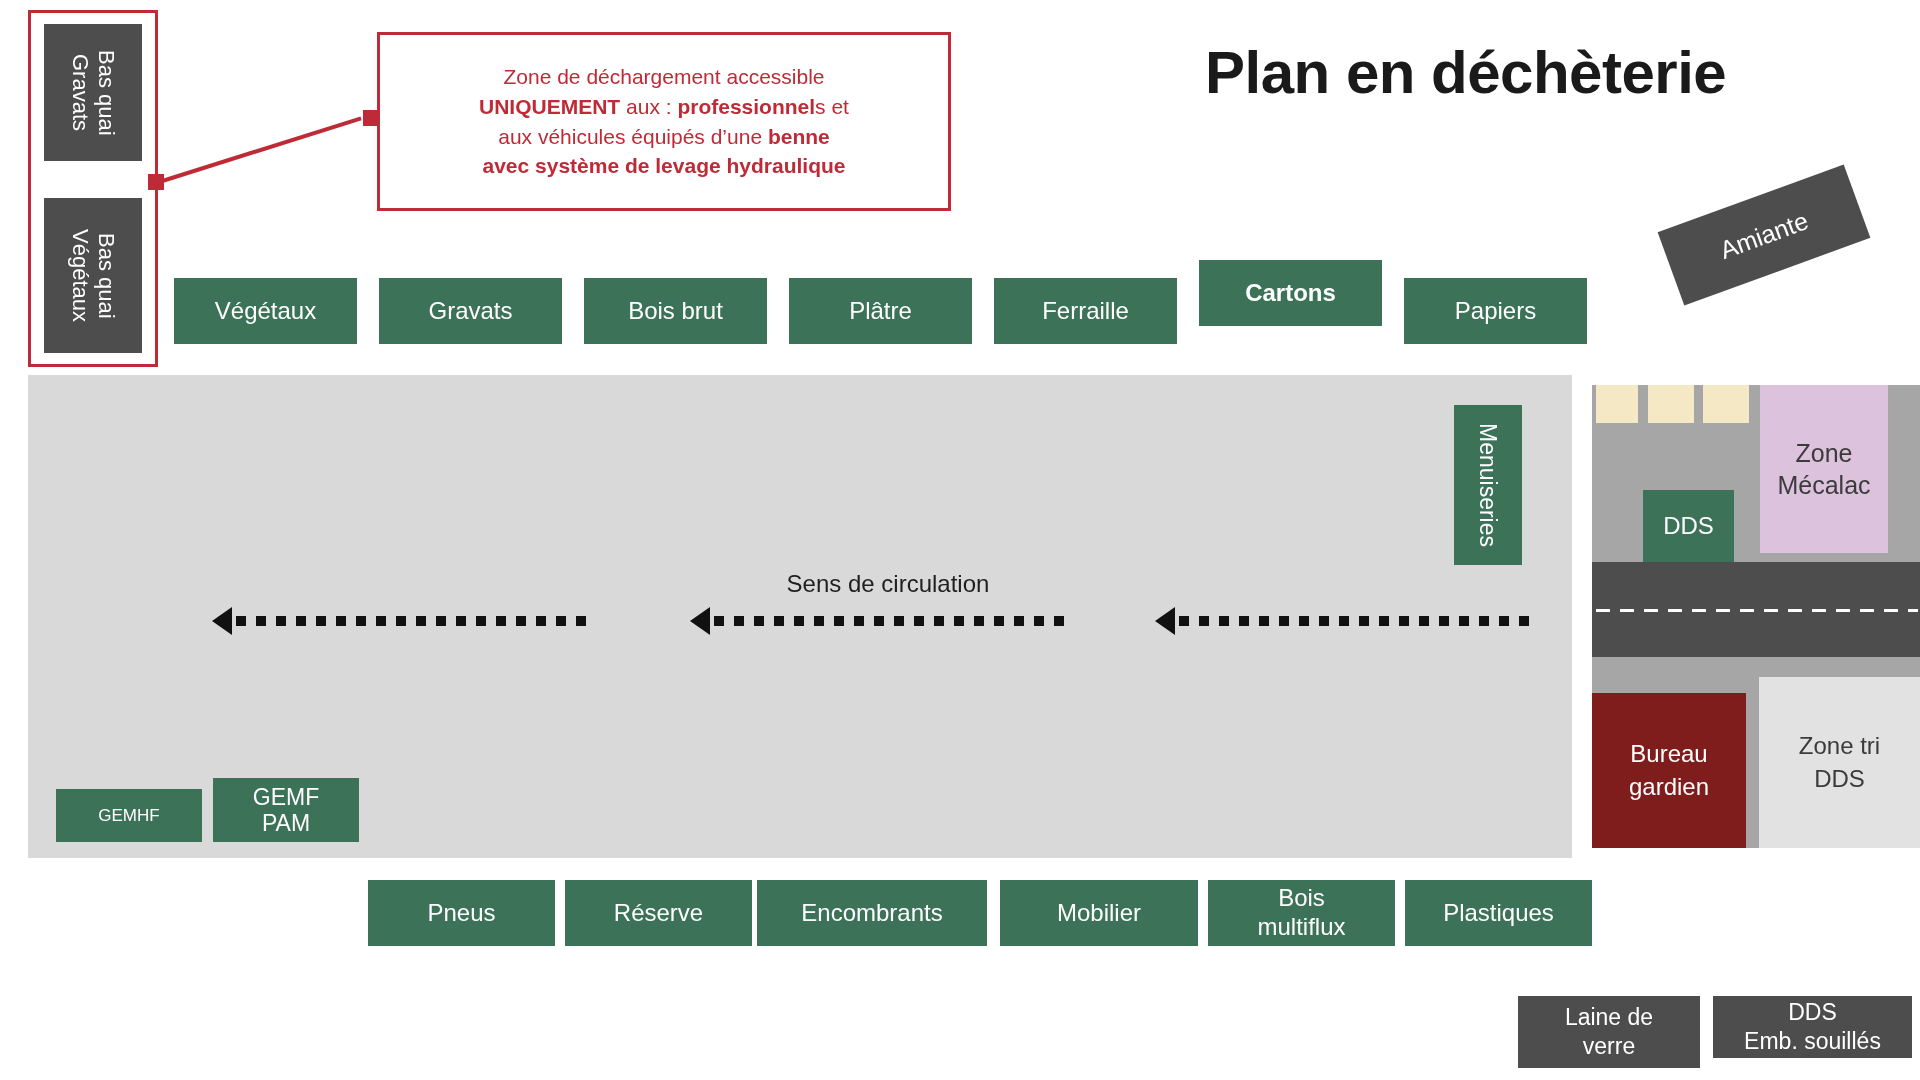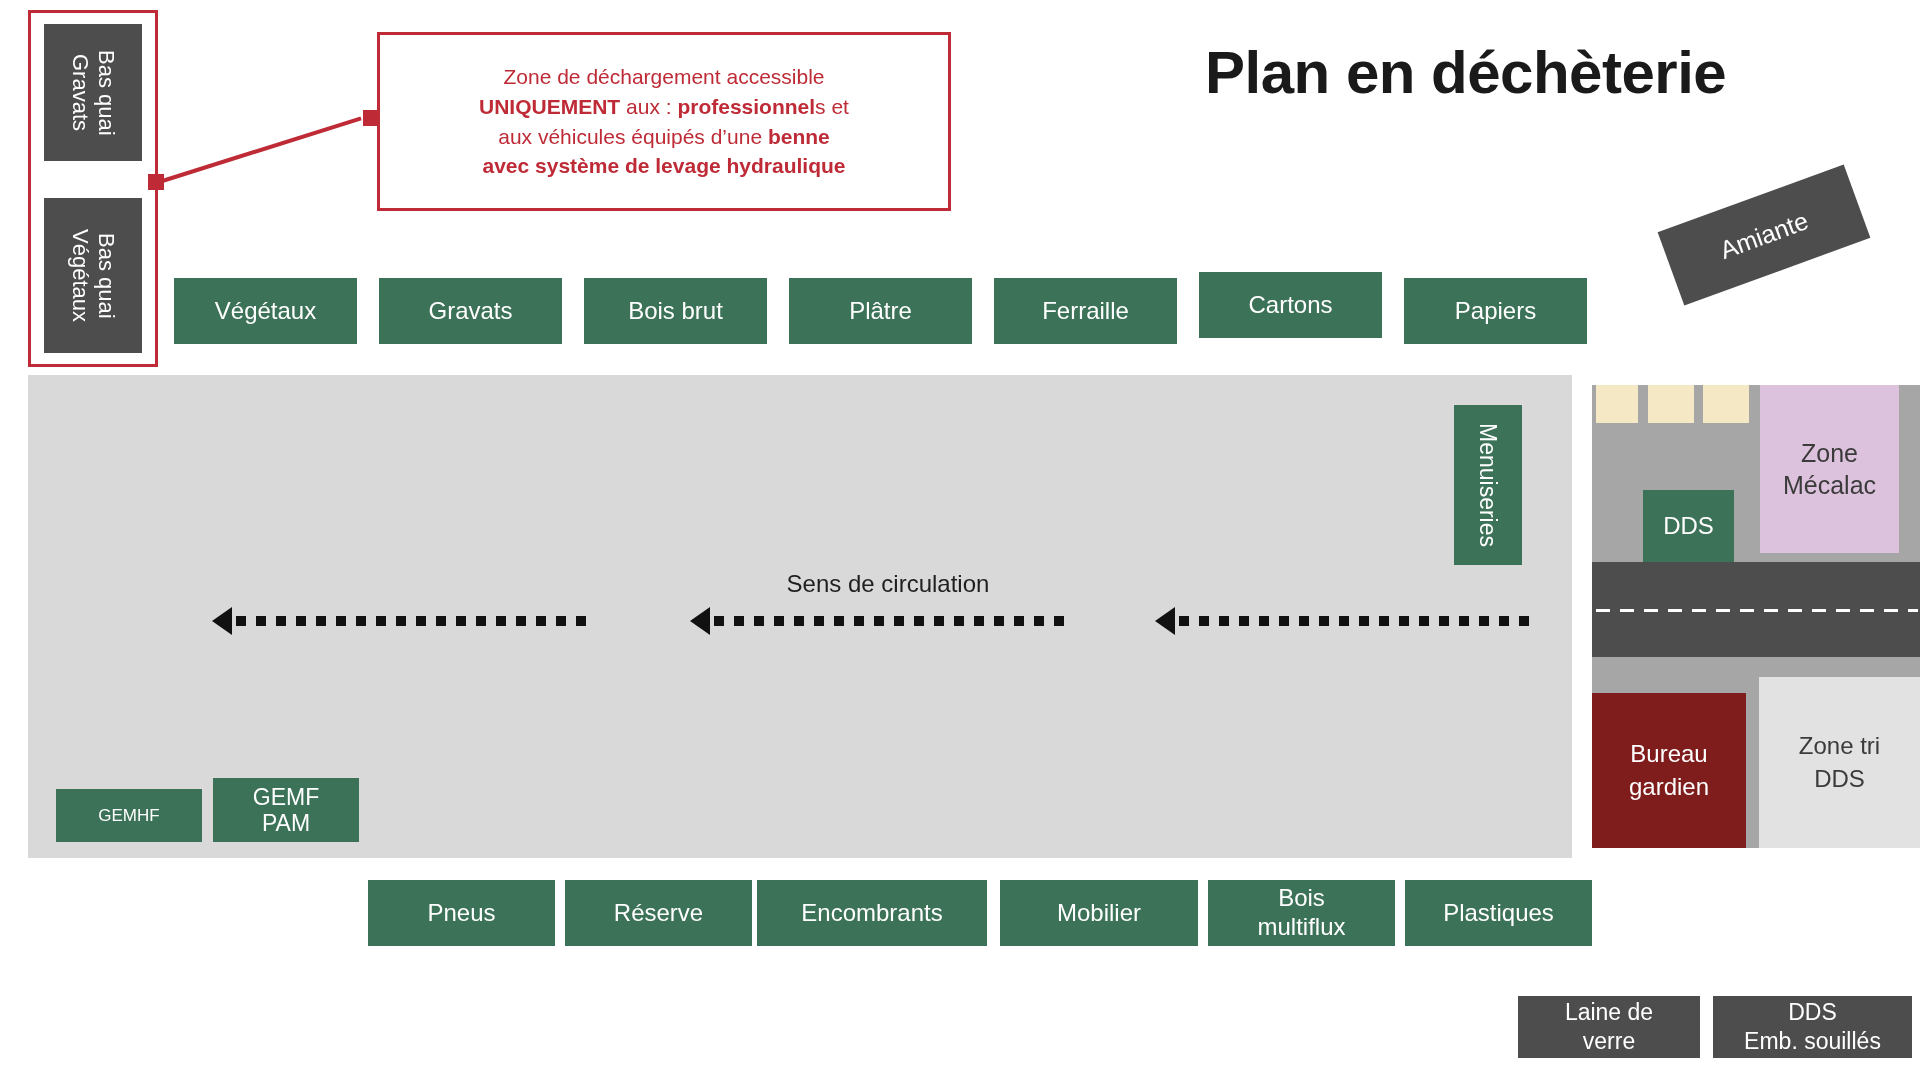--- a/index.html
+++ b/index.html
@@ -162,21 +162,21 @@
       </div>
       <div class="box green" style="left: 584px; top: 278px; width: 183px; height: 66px; font-size: 24px;">
         <span>Bois brut</span>
       </div>
       <div class="box green" style="left: 789px; top: 278px; width: 183px; height: 66px; font-size: 24px;">
         <span>Plâtre</span>
       </div>
       <div class="box green" style="left: 994px; top: 278px; width: 183px; height: 66px; font-size: 24px;">
         <span>Ferraille</span>
       </div>
-      <div class="box green" style="left: 1199px; top: 272px; width: 183px; height: 66px; font-size: 24px;">
+      <div class="box green" style="left: 1199px; top: 260px; width: 183px; height: 66px; font-size: 24px; font-weight: bold;">
         <span>Cartons</span>
       </div>
       <div class="box green" style="left: 1404px; top: 278px; width: 183px; height: 66px; font-size: 24px;">
         <span>Papiers</span>
       </div>
     </div>
 
   <div class="yard" style="left:28px;top:375px;width:1544px;height:483px;"></div>
 
   <div class="yard-label" style="left:768px;top:570px;width:240px;font-size:24px;">Sens de circulation</div>
@@ -232,21 +232,21 @@
   <div class="panel" style="left:1592px;top:385px;width:328px;height:463px;"></div>
 
   <div class="panel-cream" style="left:1596px;top:385px;width:42px;height:38px;"></div>
   <div class="panel-cream" style="left:1648px;top:385px;width:46px;height:38px;"></div>
   <div class="panel-cream" style="left:1703px;top:385px;width:46px;height:38px;"></div>
 
   <div class="box green" style="left:1643px;top:490px;width:91px;height:72px;font-size:24px;">
     <span>DDS</span>
   </div>
 
-  <div class="mecalac" style="left:1760px;top:385px;width:139px;height:168px;font-size:25px;line-height:1.3;">
+  <div class="mecalac" style="left:1760px;top:385px;width:128px;height:168px;font-size:25px;line-height:1.3;">
     <span>
       <span>Zone</span><br>
       <span>Mécalac</span>
     </span>
   </div>
 
   <div class="road" style="left:1592px;top:562px;width:328px;height:95px;"></div>
   <div class="road-dash" style="left:1596px;top:609px;width:322px;"></div>
 
   <div class="bureau" style="left:1592px;top:693px;width:154px;height:155px;font-size:24px;line-height:1.35;">
@@ -256,21 +256,21 @@
     </span>
   </div>
 
   <div class="zonetri" style="left:1759px;top:677px;width:161px;height:171px;font-size:24px;line-height:1.35;">
     <span>
       <span>Zone tri</span><br>
       <span>DDS</span>
     </span>
   </div>
 
-  <div class="box dark" style="left:1518px;top:996px;width:182px;height:62px;font-size:23px;line-height:1.25;">
+  <div class="box dark" style="left:1518px;top:996px;width:182px;height:72px;font-size:23px;line-height:1.25;">
     <span>
       <span>Laine de</span><br>
       <span>verre</span>
     </span>
   </div>
   <div class="box dark" style="left:1713px;top:996px;width:199px;height:62px;font-size:23px;line-height:1.25;">
     <span>
       <span>DDS</span><br>
       <span>Emb. souillés</span>
     </span>

